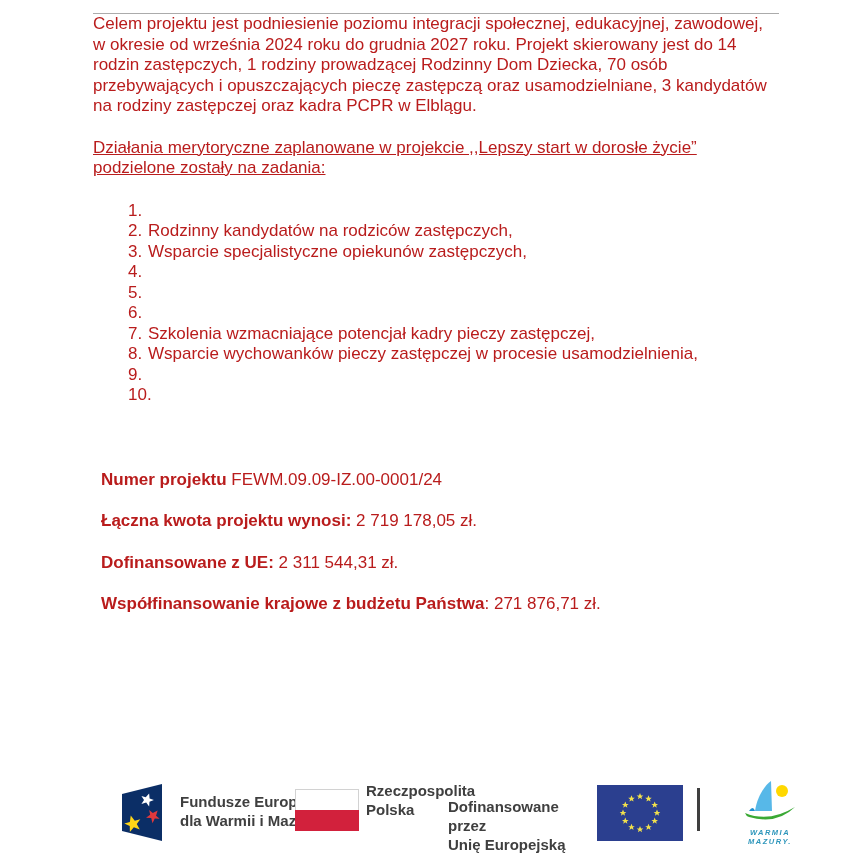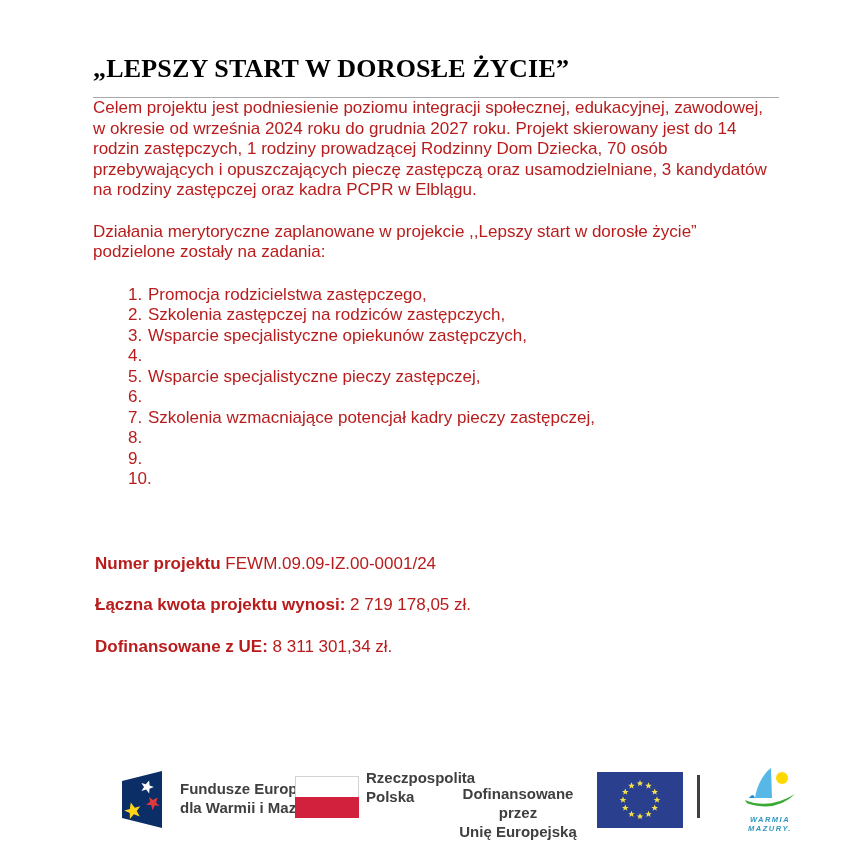--- a/index.html
+++ b/index.html
@@ -15,116 +15,115 @@
     font-weight:bold;font-size:26px;line-height:31px;
     margin:0;padding-top:53px;letter-spacing:.2px;color:#000;
   }
   .title-rule{
     border:none;border-top:1px solid #ababab;
     margin:13px 0 0 0;width:686px;
   }
   .bodytext{font-size:17px;line-height:20.5px;color:#b91c1c;}
   p.para{margin:0 0 21px 0;}
   .intro{margin-top:24px;width:676px;}
-  .tasks-intro{width:690px;}
+  .tasks-intro{width:690px;text-decoration:underline;}
   ol.tasks{
     list-style:none;margin:22px 0 0 0;padding:0 0 0 35px;
   }
   ol.tasks li{display:flex;margin:0;}
   ol.tasks .num{width:20px;flex:0 0 20px;text-align:left;}
   .facts{margin-top:64px;}
-  .fact{margin:0 0 21px 2px;font-size:17px;line-height:20.5px;}
+  .fact{margin:0 0 21px 8px;font-size:17px;line-height:20.5px;}
   .fact strong{font-weight:bold;}
   .footer{
     position:absolute;left:0;top:762px;width:864px;height:90px;
   }
   .footer .abs{position:absolute;}
   .logo-label{
     font-size:15px;line-height:19px;font-weight:bold;color:#3f3f3f;
   }
-  .logo-label.right{text-align:center;}
+  .logo-label.right{text-align:left;}
   .pl-flag{width:64px;height:42px;box-sizing:border-box;}
   .pl-flag .white{height:21px;background:#fff;border:1px solid #d2d2d2;border-bottom:none;box-sizing:border-box;}
   .pl-flag .red{height:21px;}
   .divider{width:3px;height:43px;background:#3f3f3f;}
   .warmia{width:76px;text-align:center;}
   .warmia-text{
     font-size:7.5px;line-height:8.5px;font-weight:bold;font-style:italic;
     letter-spacing:1.5px;color:#2d96bb;white-space:pre-line;text-align:center;
   }
 </style>
 </head>
 <body>
 
 <div class="page">
   <div class="content">
 
-    <h1 class="title">„LEPSZY START W DOROSŁE ŻYCIE”</h1>
     <hr class="title-rule">
 
     <div class="bodytext">
       <p class="para intro">Celem projektu jest podniesienie poziomu integracji społecznej, edukacyjnej, zawodowej, w okresie od września 2024 roku do grudnia 2027 roku. Projekt skierowany jest do 14 rodzin zastępczych, 1 rodziny prowadzącej Rodzinny Dom Dziecka, 70 osób przebywających i opuszczających pieczę zastępczą oraz usamodzielniane, 3 kandydatów na rodziny zastępczej oraz kadra PCPR w Elblągu.</p>
       <p class="para tasks-intro">Działania merytoryczne zaplanowane w projekcie ,,Lepszy start w dorosłe życie” podzielone zostały na zadania:</p>
 
       <ol class="tasks">
 
           <li>
             <span class="num">1.</span>
-            <span>Promocja rodzicielstwa zastępczego,</span>
           </li>
 
           <li>
             <span class="num">2.</span>
-            <span>Szkolenia zastępczej na rodziców zastępczych,</span>
+            <span>Rodzinny kandydatów na rodziców zastępczych,</span>
           </li>
 
           <li>
             <span class="num">3.</span>
             <span>Wsparcie specjalistyczne opiekunów zastępczych,</span>
           </li>
 
           <li>
             <span class="num">4.</span>
           </li>
 
           <li>
             <span class="num">5.</span>
-            <span>Wsparcie specjalistyczne pieczy zastępczej,</span>
           </li>
 
           <li>
             <span class="num">6.</span>
           </li>
 
           <li>
             <span class="num">7.</span>
             <span>Szkolenia wzmacniające potencjał kadry pieczy zastępczej,</span>
           </li>
 
           <li>
             <span class="num">8.</span>
+            <span>Wsparcie wychowanków pieczy zastępczej w procesie usamodzielnienia,</span>
           </li>
 
           <li>
             <span class="num">9.</span>
           </li>
 
           <li>
             <span class="num">10.</span>
           </li>
         </ol>
 
       <div class="facts">
 
           <p class="fact"><strong>Numer projektu</strong><span> FEWM.09.09-IZ.00-0001/24</span></p>
 
           <p class="fact"><strong>Łączna kwota projektu wynosi:</strong><span> 2 719 178,05 zł.</span></p>
 
-          <p class="fact"><strong>Dofinansowane z UE:</strong><span> 8 311 301,34 zł.</span></p>
+          <p class="fact"><strong>Dofinansowane z UE:</strong><span> 2 311 544,31 zł.</span></p>
 
+          <p class="fact"><strong>Współfinansowanie krajowe z budżetu Państwa</strong><span>: 271 876,71 zł.</span></p>
         </div>
     </div>
   </div>
 
   <div class="footer">
 
     <div class="abs" style="left:116px;top:6px;">
       <svg width="52" height="62" viewBox="0 0 52 62">
         <defs>
           <path id="star5" d="M0,-6 L1.76,-1.85 L5.71,-1.85 L2.5,0.71 L3.53,4.85 L0,2.3 L-3.53,4.85 L-2.5,0.71 L-5.71,-1.85 L-1.76,-1.85 Z"></path>

